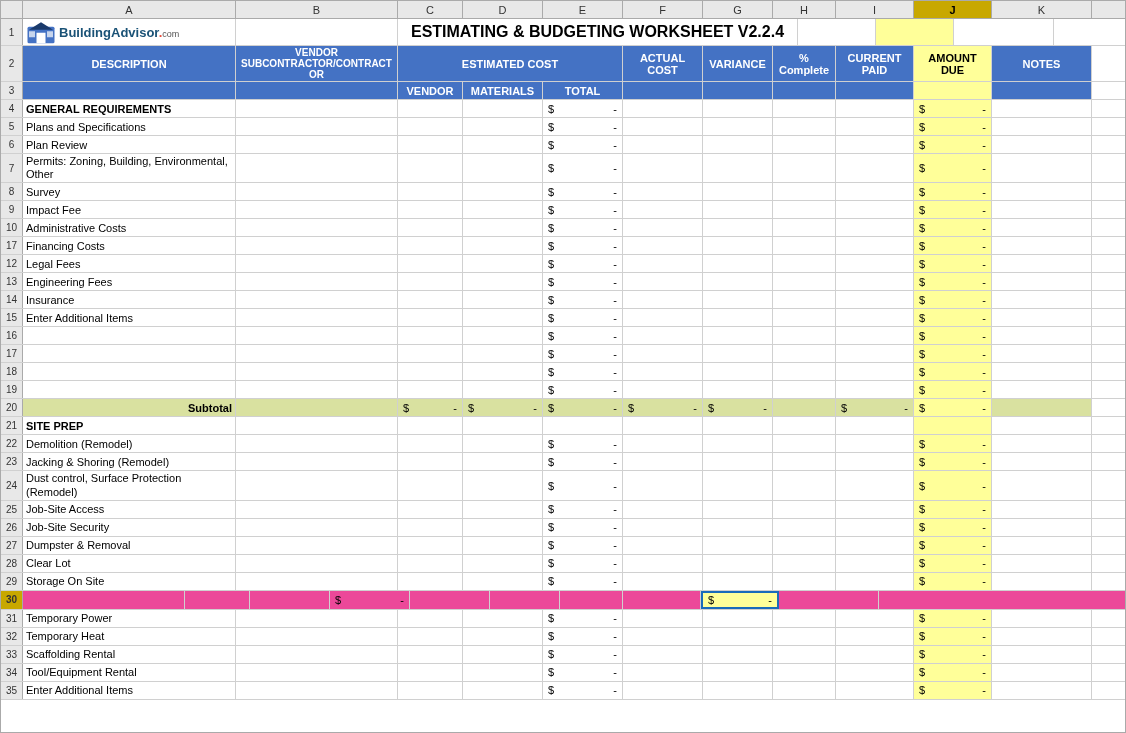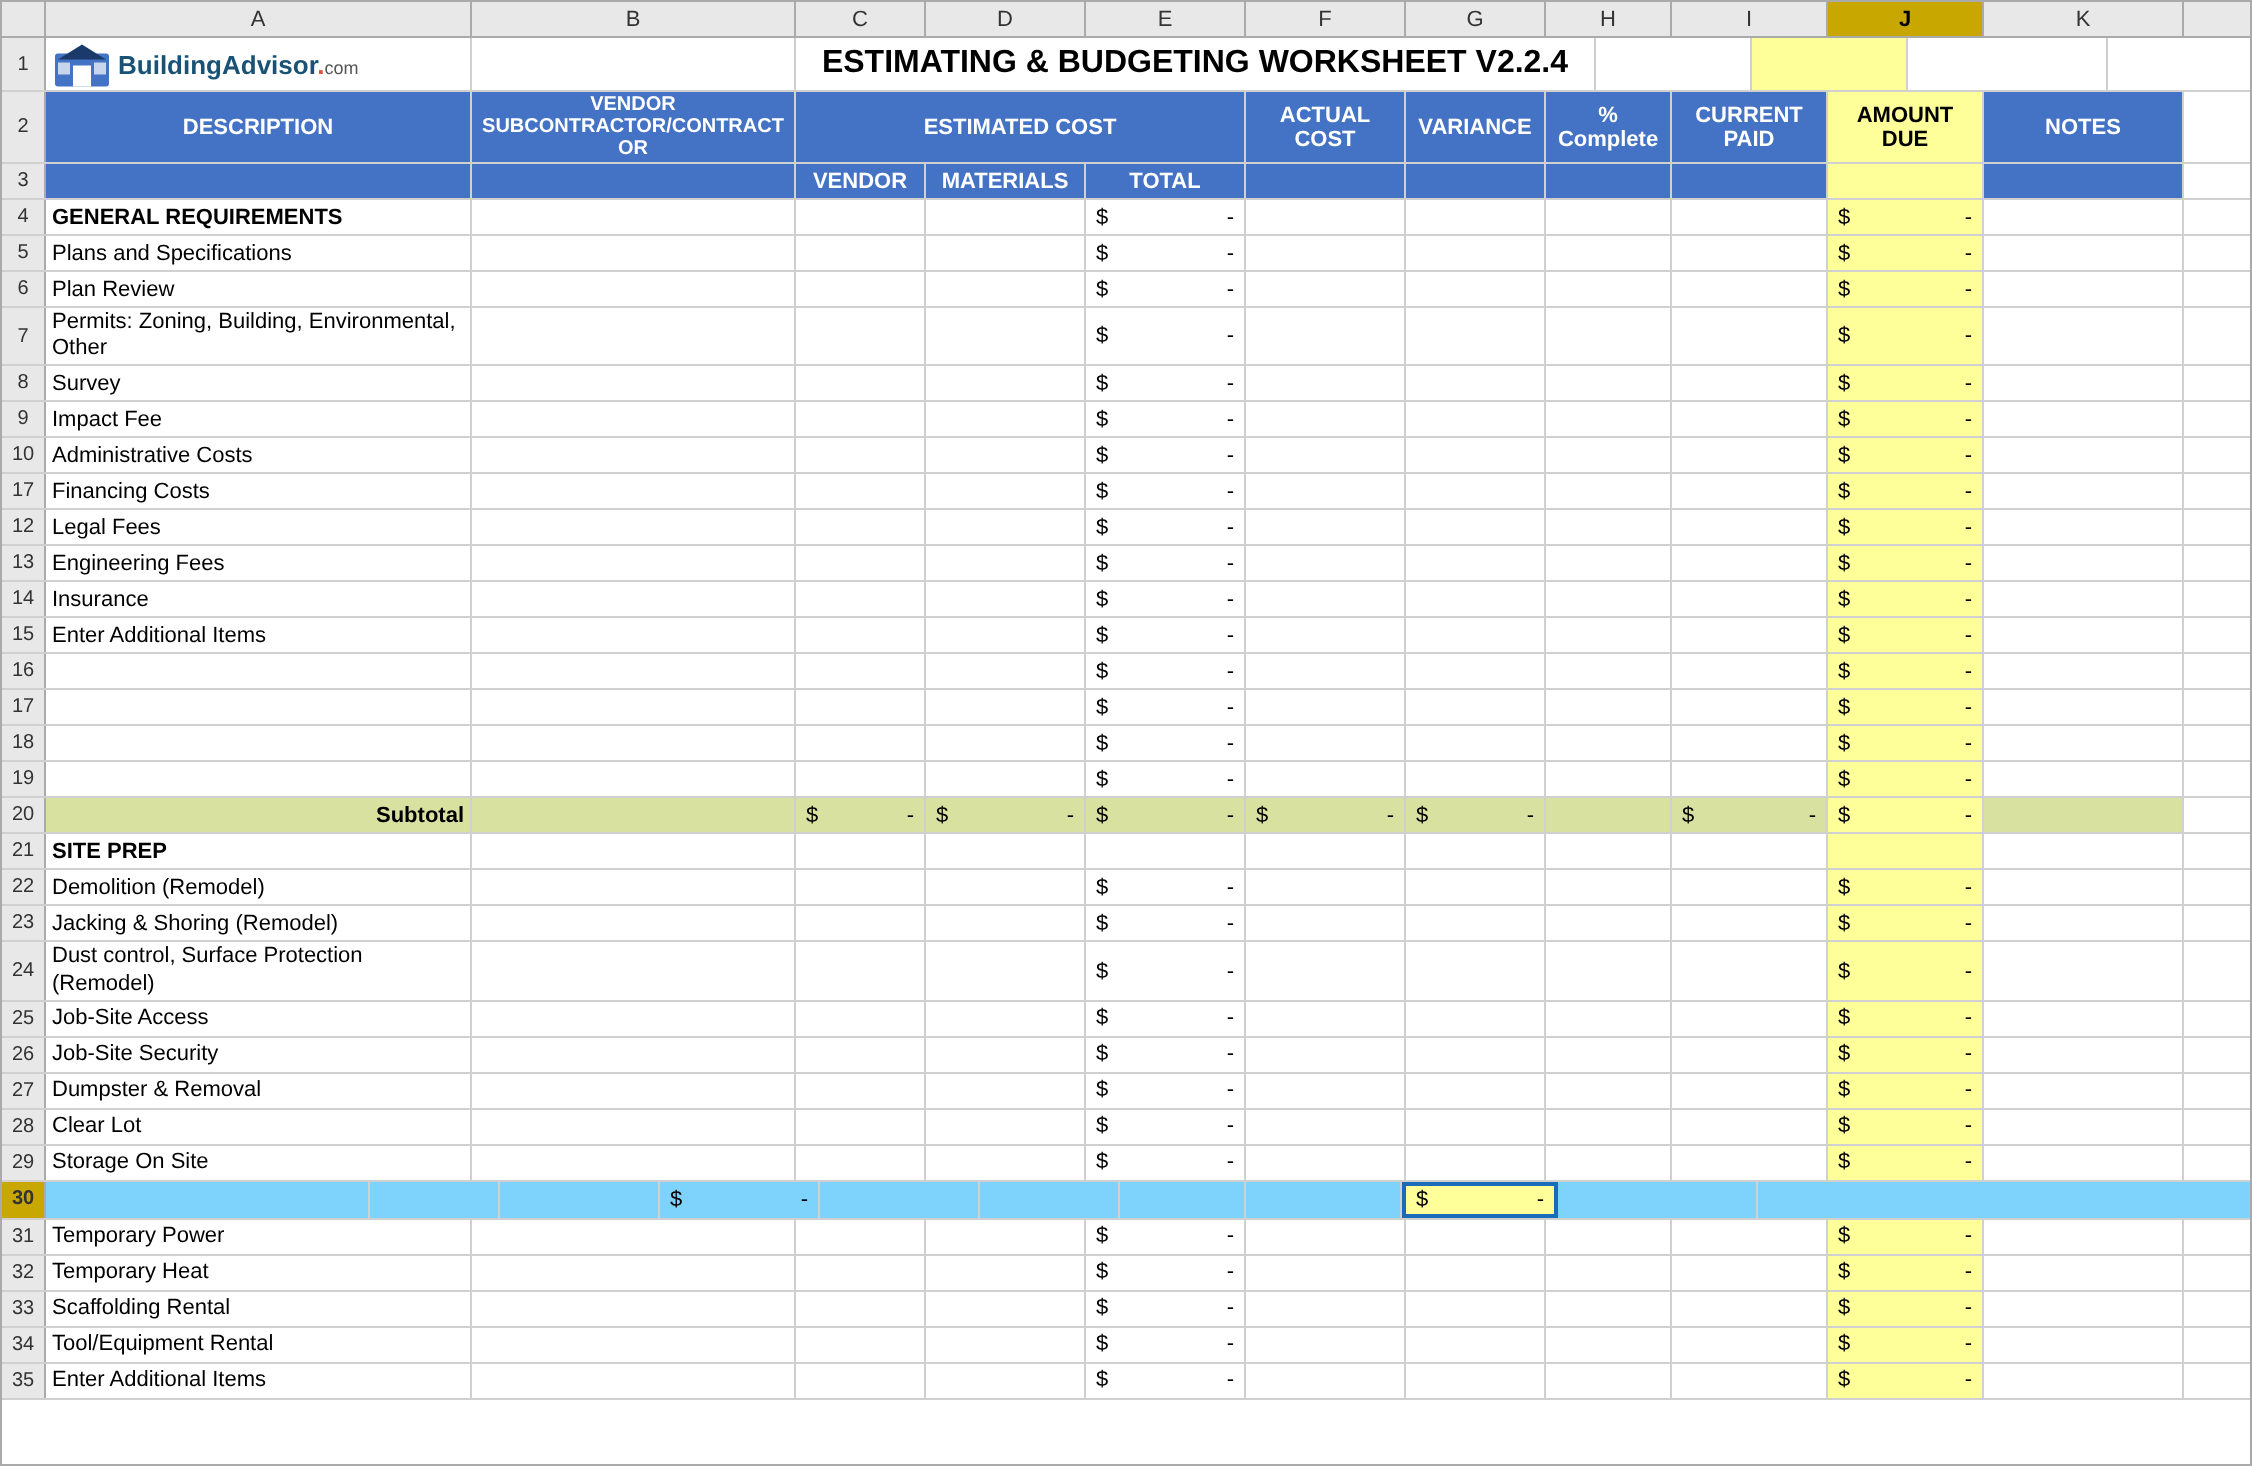--- a/index.html
+++ b/index.html
@@ -40,21 +40,21 @@
       display: flex;
       flex-direction: column;
     }
 
     .sheet-row {
       display: flex;
       border-bottom: 1px solid #d0d0d0;
       min-height: 18px;
     }
     .sheet-row.row-highlighted {
-      background: #7dd3fc;
+      background: #ec4899;
     }
 
     .row-num {
       width: 22px;
       min-width: 22px;
       background: #e8e8e8;
       border-right: 1px solid #aaa;
       text-align: center;
       font-size: 10px;
       color: #333;

